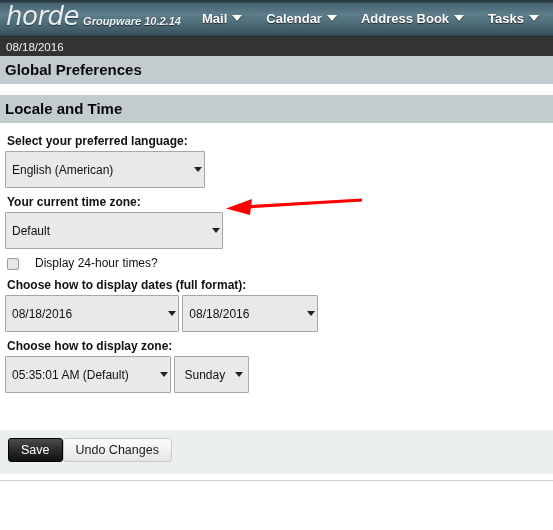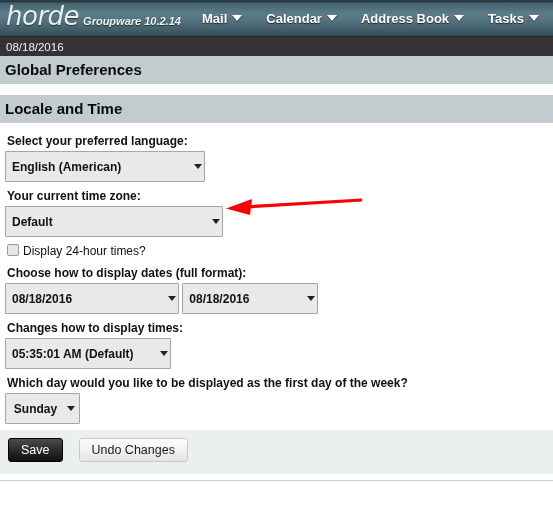--- a/index.html
+++ b/index.html
@@ -119,51 +119,50 @@
     line-height: 17px;
     margin: 0 0 1px 2px;
     white-space: nowrap;
     font-weight: bold;
   }
   .sel {
     display: inline-flex;
     align-items: center;
     justify-content: space-between;
     box-sizing: border-box;
-    height: 31px;
+    height: 37px;
     background: #e9e9e9;
     border: 1px solid #a6a6a6;
     border-radius: 1px;
     font-size: 12px;
     color: #111111;
     padding: 0 2px 0 6px;
     margin-bottom: 6px;
     cursor: pointer;
     white-space: nowrap;
-    font-weight: bold;
   }
   .sel .scaret {
     width: 0;
     height: 0;
     border-left: 4px solid transparent;
     border-right: 4px solid transparent;
     border-top: 5px solid #222222;
     margin-left: 10px;
   }
   #sel-lang   { width: 200px; }
   #sel-tz     { width: 218px; }
   #sel-datefull { width: 174px; }
   #sel-dateabbr { width: 136px; }
   #sel-time     { width: 166px; }
   #sel-firstday { width: 75px; justify-content: center; }
 
   .checkrow {
     display: flex;
-    align-items: flex-start;
-    gap: 4px;
+    align-items: flex-end;
+    gap: 16px;
     margin: 1px 0 7px 2px;
   }
   .cbox {
     width: 12px;
     height: 12px;
     background: #e6e6e6;
     border: 1px solid #9a9a9a;
     border-radius: 2px;
     box-sizing: border-box;
     cursor: pointer;
@@ -186,21 +185,21 @@
     position: absolute;
     left: 0;
     top: 430px;
     width: 553px;
     height: 44px;
     background: #eceff0;
     box-sizing: border-box;
     padding: 8px 0 0 8px;
     display: flex;
     align-items: flex-start;
-    gap: 16px;
+    gap: 0;
   }
   .btn {
     box-sizing: border-box;
     height: 24px;
     line-height: 22px;
     padding: 0 12px;
     font-size: 12.5px;
     border-radius: 3px;
     cursor: pointer;
     white-space: nowrap;
@@ -284,27 +283,26 @@
   <div class="sel" id="sel-datefull">
     <span>08/18/2016</span>
     <span class="scaret"></span>
   </div>
 
   <div class="sel" id="sel-dateabbr">
     <span>08/18/2016</span>
     <span class="scaret"></span>
   </div>
 
-  <div class="flabel">Changes how to display times:</div>
+  <div class="flabel">Choose how to display zone:</div>
   <div class="sel" id="sel-time">
     <span>05:35:01 AM (Default)</span>
     <span class="scaret"></span>
   </div>
 
-  <div class="flabel">Which day would you like to be displayed as the first day of the week?</div>
   <div class="sel" id="sel-firstday">
     <span>Sunday</span>
     <span class="scaret"></span>
   </div>
 </div>
 
 <svg id="arrow-annotation" viewBox="0 0 150 30" xmlns="http://www.w3.org/2000/svg">
   <line x1="142" y1="14" x2="24" y2="21" stroke="#fa0000" stroke-width="3.2" stroke-linecap="butt"></line>
   <polygon points="6,22.5 32,13 30,29" fill="#fa0000"></polygon>
 </svg>

